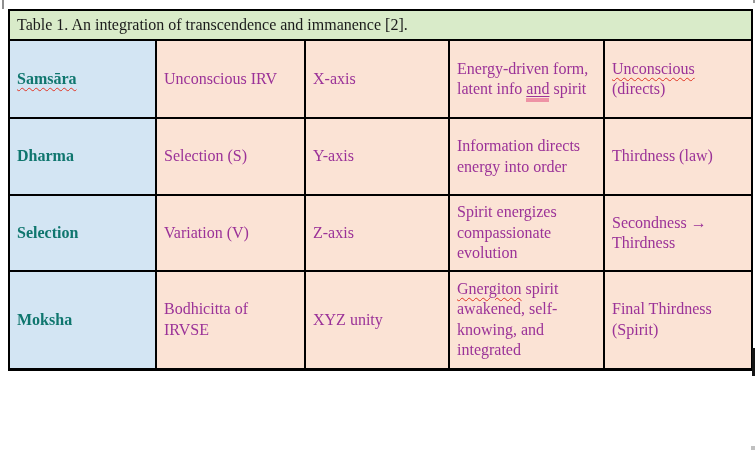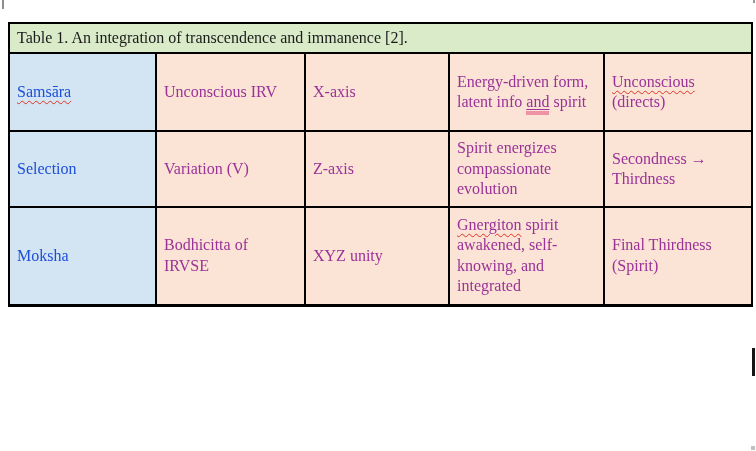--- a/index.html
+++ b/index.html
@@ -14,21 +14,21 @@
   .page { position: absolute; inset: 0; }
 
   
   .tick-top-left  { position: absolute; left: 2px;  top: 0; width: 2px; height: 9px;  background: #8f8f8f; }
   .tick-top-right { position: absolute; left: 753px; top: 0; width: 2px; height: 3px; background: #9a9a9a; }
   .text-cursor    { position: absolute; left: 752px; top: 348px; width: 3px; height: 28px; background: #151515; }
   .corner-nub     { position: absolute; left: 751px; top: 446px; width: 4px; height: 4px; background: #c0c0c0; }
 
   table.doc-table {
     position: absolute;
-    left: 8px; top: 22px;
+    left: 8px; top: 9px;
     width: 743px;
     border-collapse: collapse;
     table-layout: fixed;
     border: 2px solid #000;
     border-bottom-width: 3px;
   }
   .doc-table td, .doc-table th {
     border: 2px solid #000;
     vertical-align: middle;
     padding: 3px 8px 3px 7px;
@@ -46,22 +46,22 @@
   }
   .doc-table th.header-cell {
     background: var(--blue);
     color: #0d0d0d;
     font-weight: bold;
     text-align: left;
     height: 54px;
   }
   td.concept-cell {
     background: var(--blue);
-    color: #1d4ed8;
-    font-weight: normal;
+    color: #0f766e;
+    font-weight: bold;
   }
   td.body-cell {
     background: var(--pink);
     color: var(--purple);
   }
   
   .spell {
     text-decoration-line: underline;
     text-decoration-style: wavy;
     text-decoration-color: var(--spellred);
@@ -100,20 +100,27 @@
       </tr>
     </thead>
     <tbody>
         <tr style="height: 78px;">
           <td class="concept-cell"><span class="spell">Samsāra</span></td>
           <td class="body-cell"><span>Unconscious IRV</span></td>
           <td class="body-cell"><span>X-axis</span></td>
           <td class="body-cell"><span>Energy-driven form, latent info </span><span class="gram">and</span><span> spirit</span></td>
           <td class="body-cell"><span class="spell">Unconscious</span><span> (directs)</span></td>
         </tr>
+        <tr style="height: 77px;">
+          <td class="concept-cell"><span>Dharma</span></td>
+          <td class="body-cell"><span>Selection (S)</span></td>
+          <td class="body-cell"><span>Y-axis</span></td>
+          <td class="body-cell"><span>Information directs energy into order</span></td>
+          <td class="body-cell"><span>Thirdness (law)</span></td>
+        </tr>
         <tr style="height: 76px;">
           <td class="concept-cell"><span>Selection</span></td>
           <td class="body-cell"><span>Variation (V)</span></td>
           <td class="body-cell"><span>Z-axis</span></td>
           <td class="body-cell"><span>Spirit energizes compassionate evolution</span></td>
           <td class="body-cell"><span>Secondness → Thirdness</span></td>
         </tr>
         <tr style="height: 98px;">
           <td class="concept-cell"><span>Moksha</span></td>
           <td class="body-cell"><span>Bodhicitta of IRVSE</span></td>

